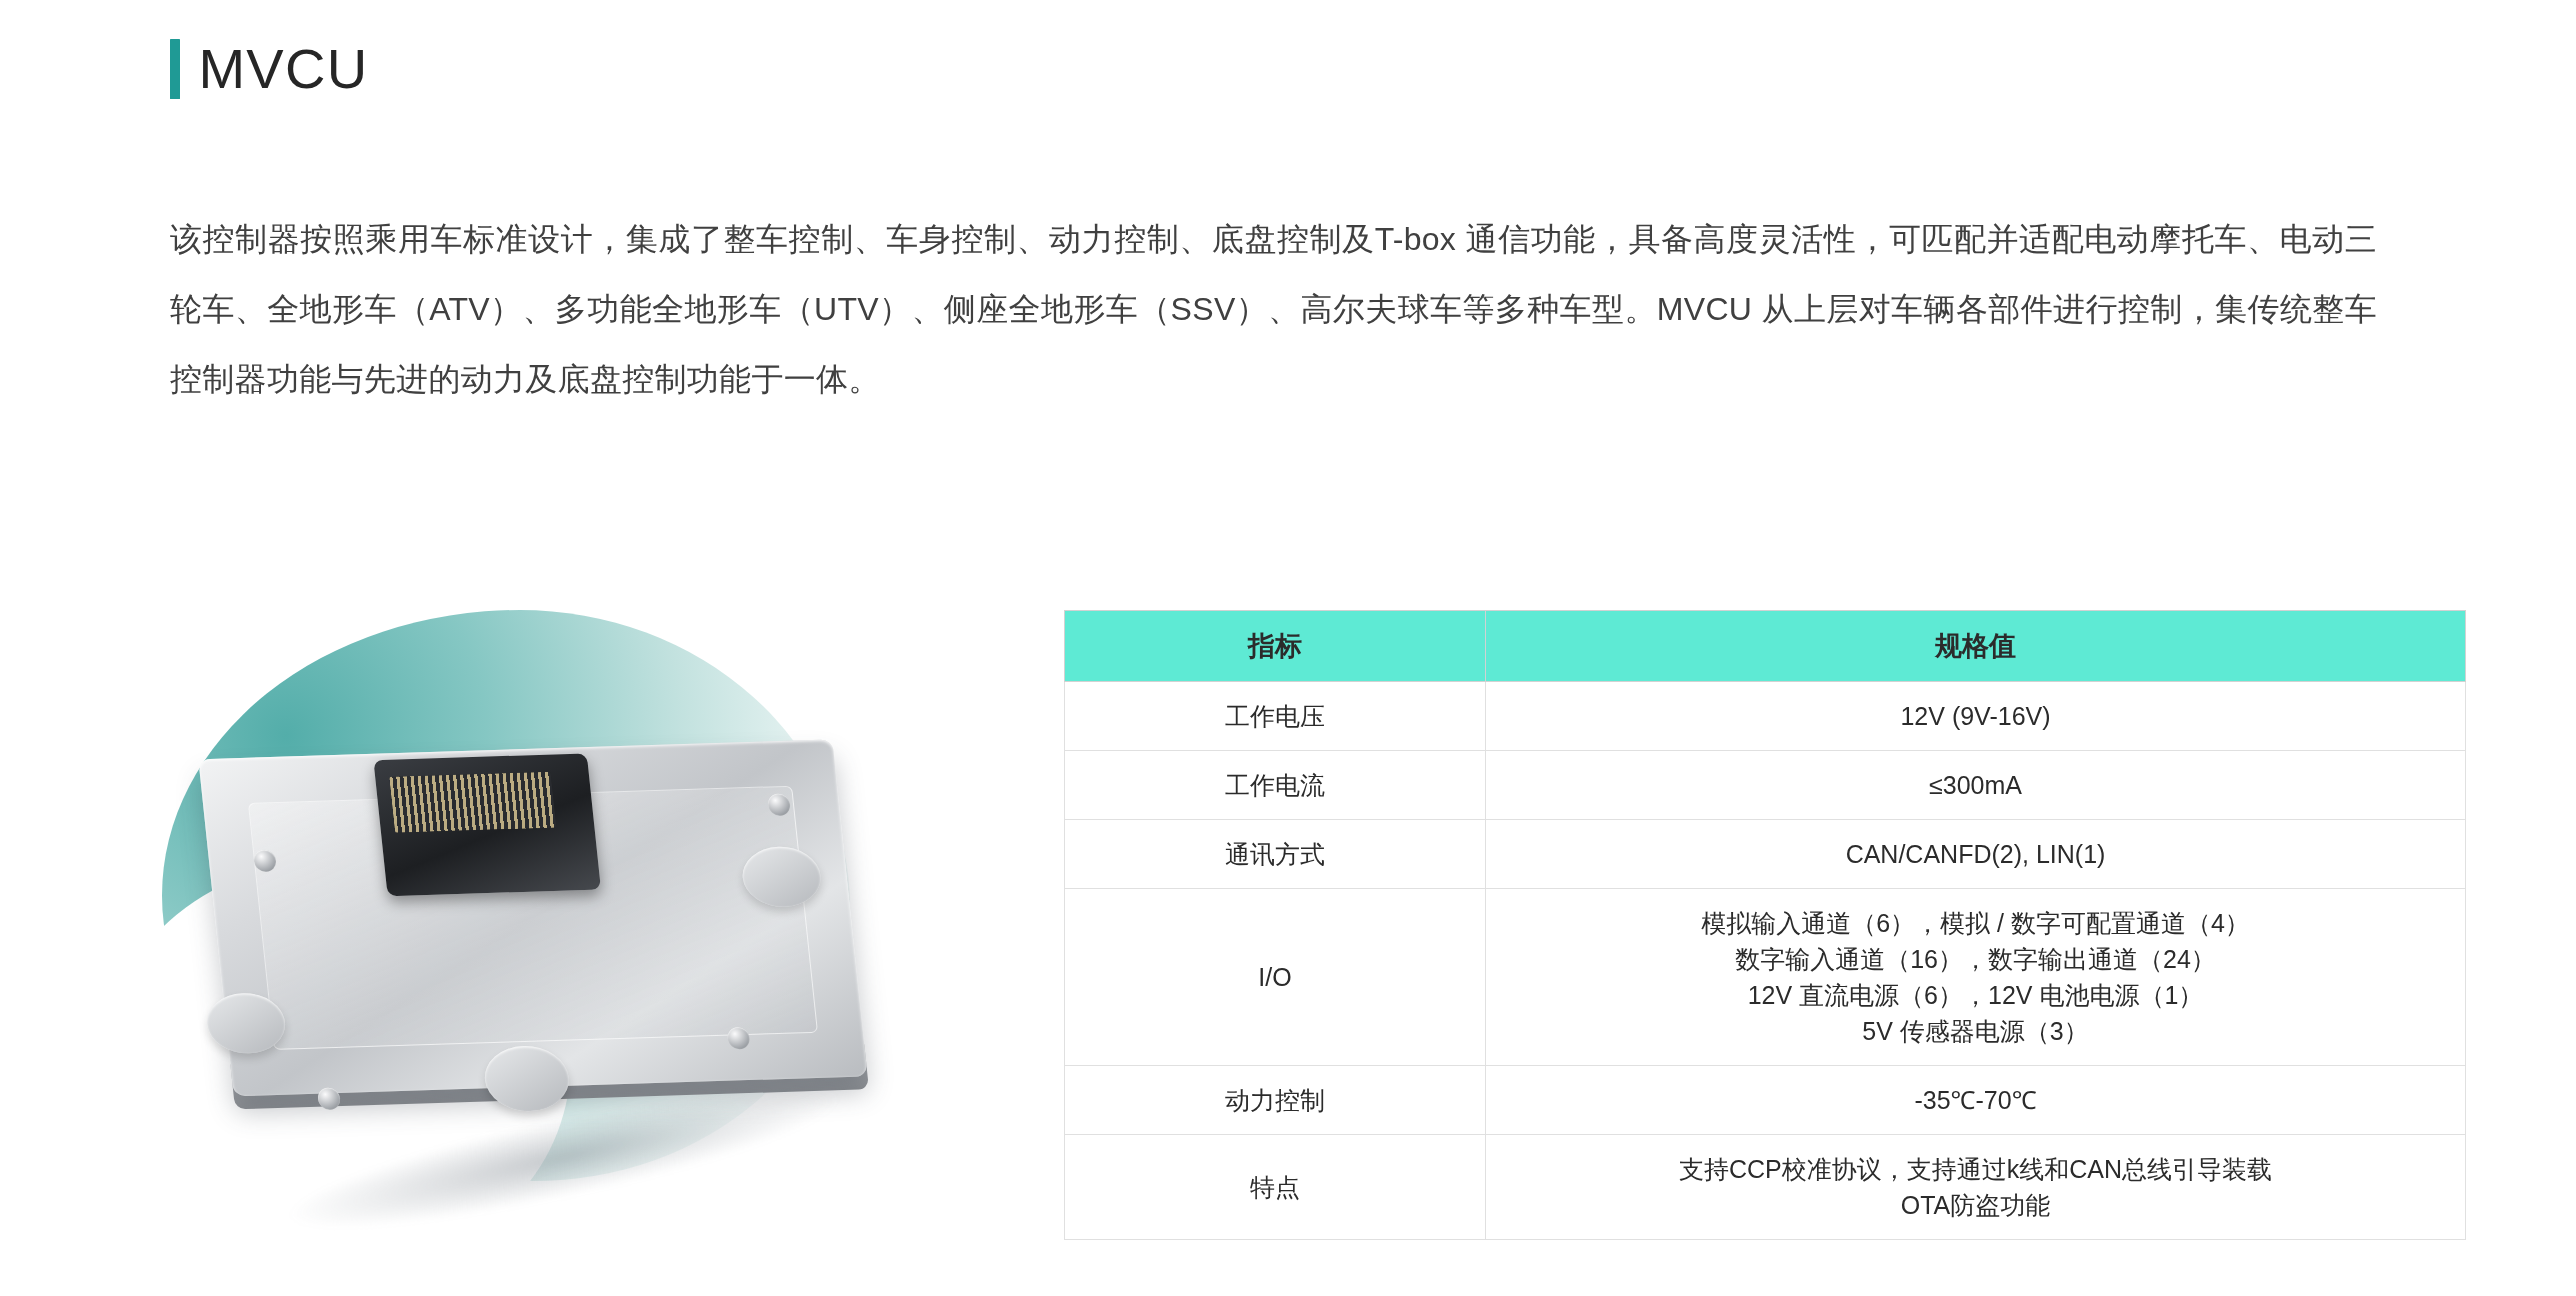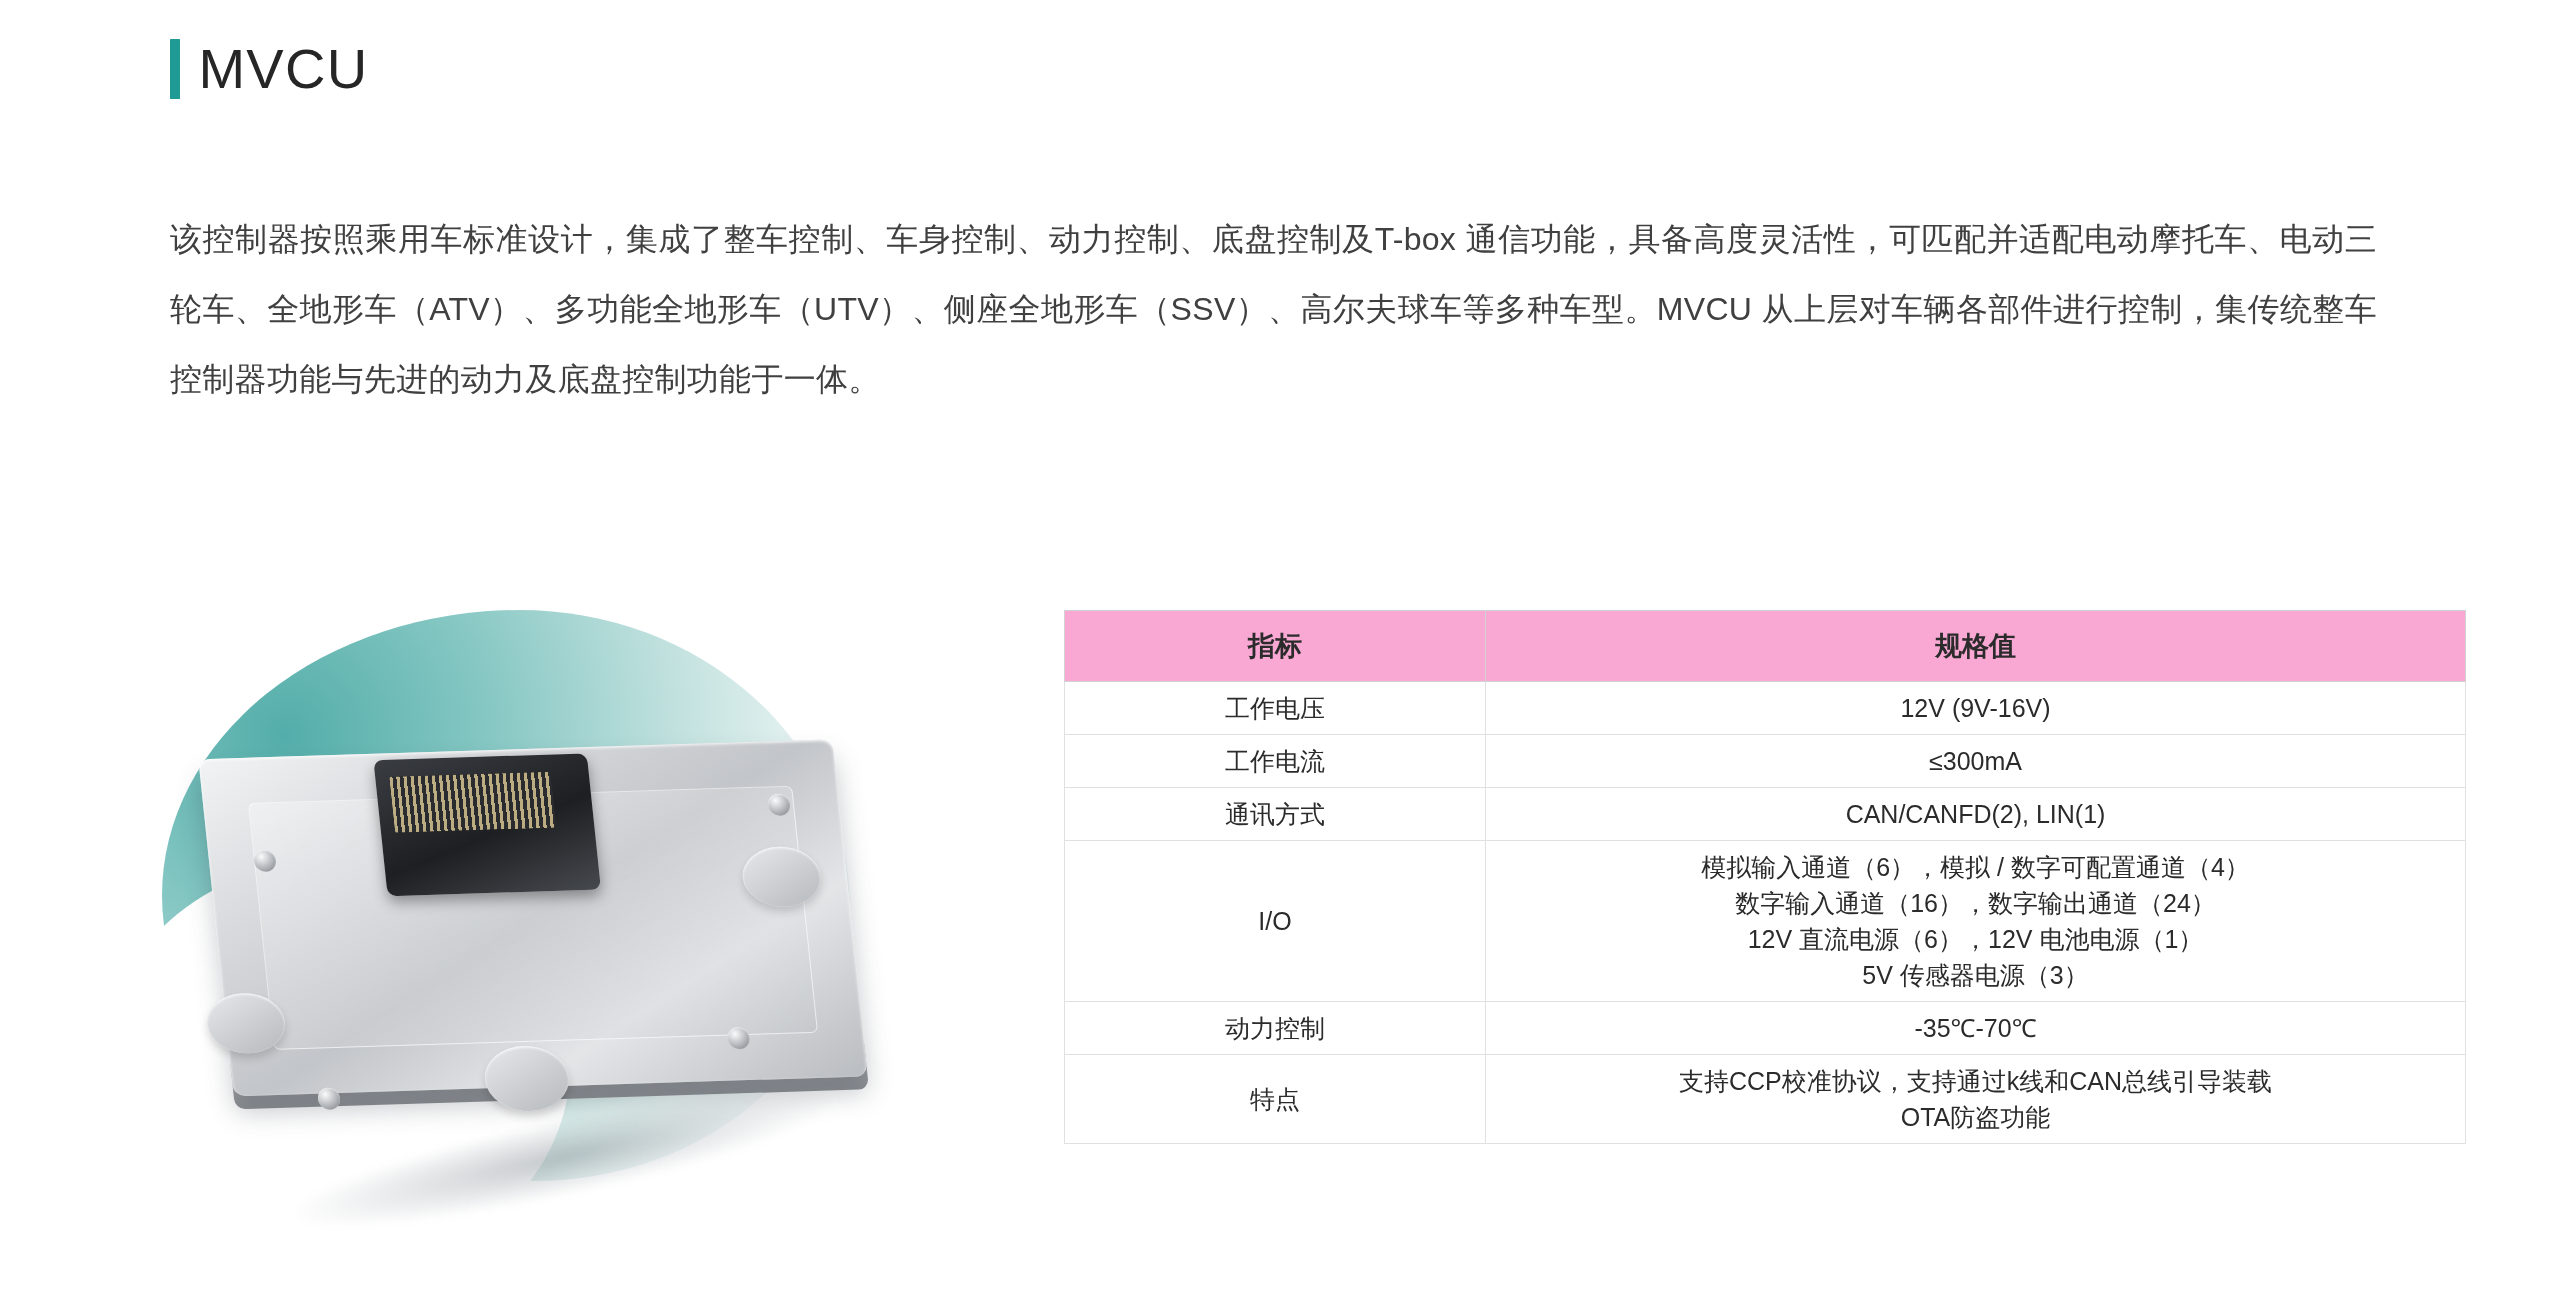--- a/index.html
+++ b/index.html
@@ -183,31 +183,31 @@
     top: 610px;
     width: 1402px;
   }
   table.spec {
     border-collapse: collapse;
     width: 100%;
     font-size: 24px;
     color: #2b2b2b;
   }
   table.spec th {
-    background: #f9a8d4;
+    background: #5eead4;
     font-weight: bold;
     font-size: 27px;
     padding: 17px 0;
     border: 1.3px solid #d2d2d2;
     text-align: center;
   }
   table.spec td {
     border: 1.3px solid #e0e0e0;
     text-align: center;
-    padding: 8px 9px;
+    padding: 16px 9px;
     line-height: 36px;
   }
   table.spec td.label {
     width: 402px;
     font-size: 25px;
   }
   table.spec td.value {
     font-size: 25px;
     margin-top: 16px;
   }

